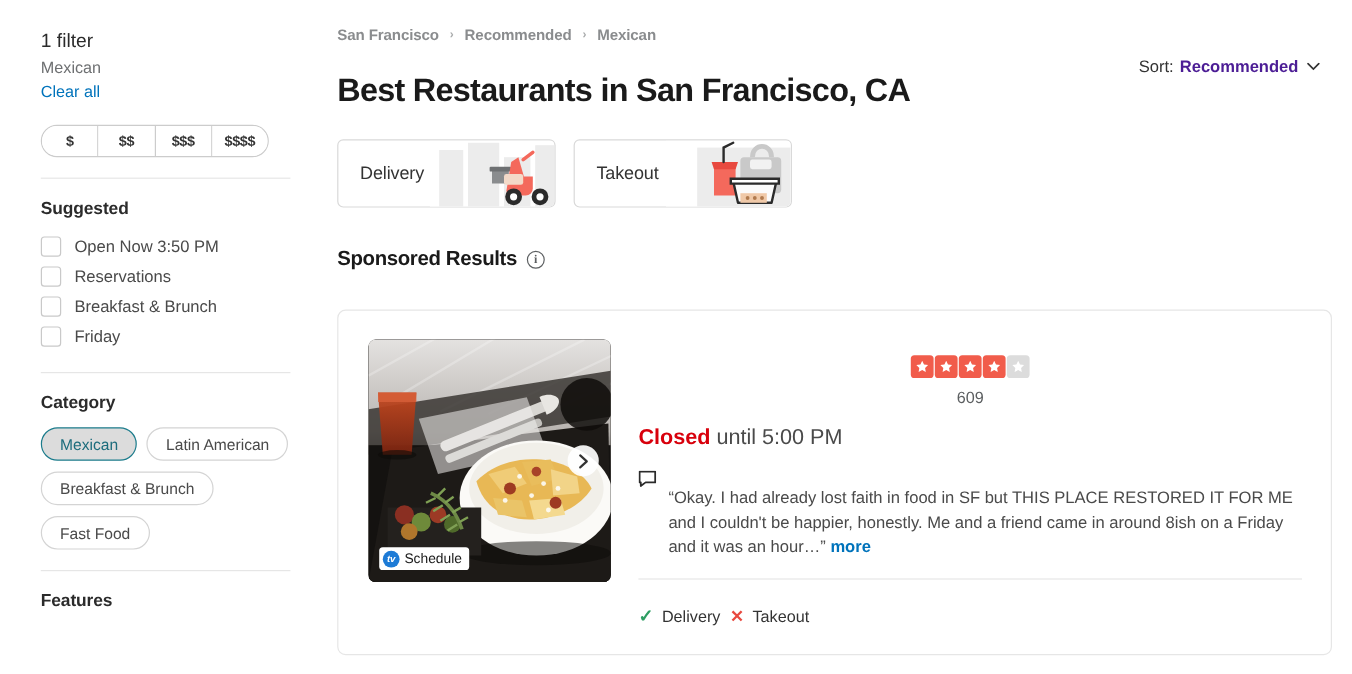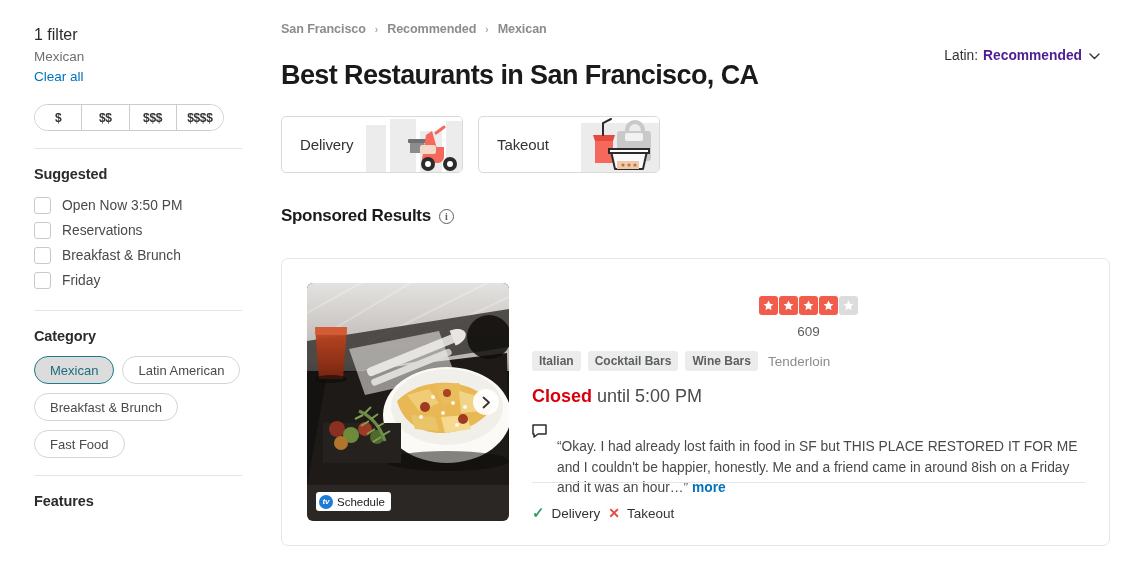--- a/index.html
+++ b/index.html
@@ -125,21 +125,21 @@
     align-items: center; justify-content: center;
     font-family: "Liberation Serif", serif; cursor: pointer;
   }
 
   .result-card {
     position: absolute; left: 0; top: 258px; width: 829px; height: 288px;
     border: 1px solid #e6e6e6; border-radius: 7px; background: #fff;
   }
 
   .photo {
-    position: absolute; left: 25px; top: 24px; width: 202px; height: 238px;
+    position: absolute; left: 25px; top: 24px; width: 202px; height: 202px;
     border-radius: 6px; overflow: hidden; background: #2a2724; cursor: pointer;
   }
   .photo svg { display: block; }
   .photo-next {
     position: absolute; right: 10px; top: 50%; margin-top: -13px;
     width: 26px; height: 26px; border-radius: 50%;
     background: rgba(255,255,255,0.92);
     display: flex; align-items: center; justify-content: center;
     font-size: 13px; color: #333; cursor: pointer; font-weight: bold;
   }
@@ -268,21 +268,21 @@
       <span class="crumb">San Francisco</span>
       <span class="crumb-sep">›</span>
       <span class="crumb">Recommended</span>
       <span class="crumb-sep">›</span>
       <span class="crumb">Mexican</span>
     </nav>
 
     <h1 class="page-title">Best Restaurants in San Francisco, CA</h1>
 
     <div class="sort-box">
-      <span class="sort-label">Latin:</span>
+      <span class="sort-label">Sort:</span>
       <span class="sort-value">Recommended</span>
       <span class="caret">
         <svg width="11" height="7" viewBox="0 0 11 7">
             <path d="M1 1l4.5 4.5L10 1" stroke="#333" stroke-width="1.4" fill="none" stroke-linecap="round"></path>
           </svg>
       </span>
     </div>
 
     <div class="mode-row">
 
@@ -445,26 +445,20 @@
               </span>
             <span class="star off">
                 <svg width="11" height="11" viewBox="0 0 11 11">
                   <path d="M5.5 0.6l1.5 3.1 3.4.5-2.5 2.4.6 3.4-3-1.6-3 1.6.6-3.4L0.6 4.2l3.4-.5z" fill="#fff"></path>
                 </svg>
               </span>
           </span>
           <span class="review-count">609</span>
         </div>
 
-        <div class="tags-row">
-          <span class="tag">Italian</span>
-          <span class="tag">Cocktail Bars</span>
-          <span class="tag">Wine Bars</span>
-          <span class="neighborhood">Tenderloin</span>
-        </div>
 
         <div class="hours-row">
           <span class="closed">Closed</span>
           <span>until 5:00 PM</span>
         </div>
 
         <div class="review-block">
           <span class="quote-icon">
             <svg width="15" height="14" viewBox="0 0 15 14">
               <path d="M1 1h13v9H6l-4 3v-3H1z" fill="none" stroke="#2b2b2b" stroke-width="1.5" stroke-linejoin="round"></path>

